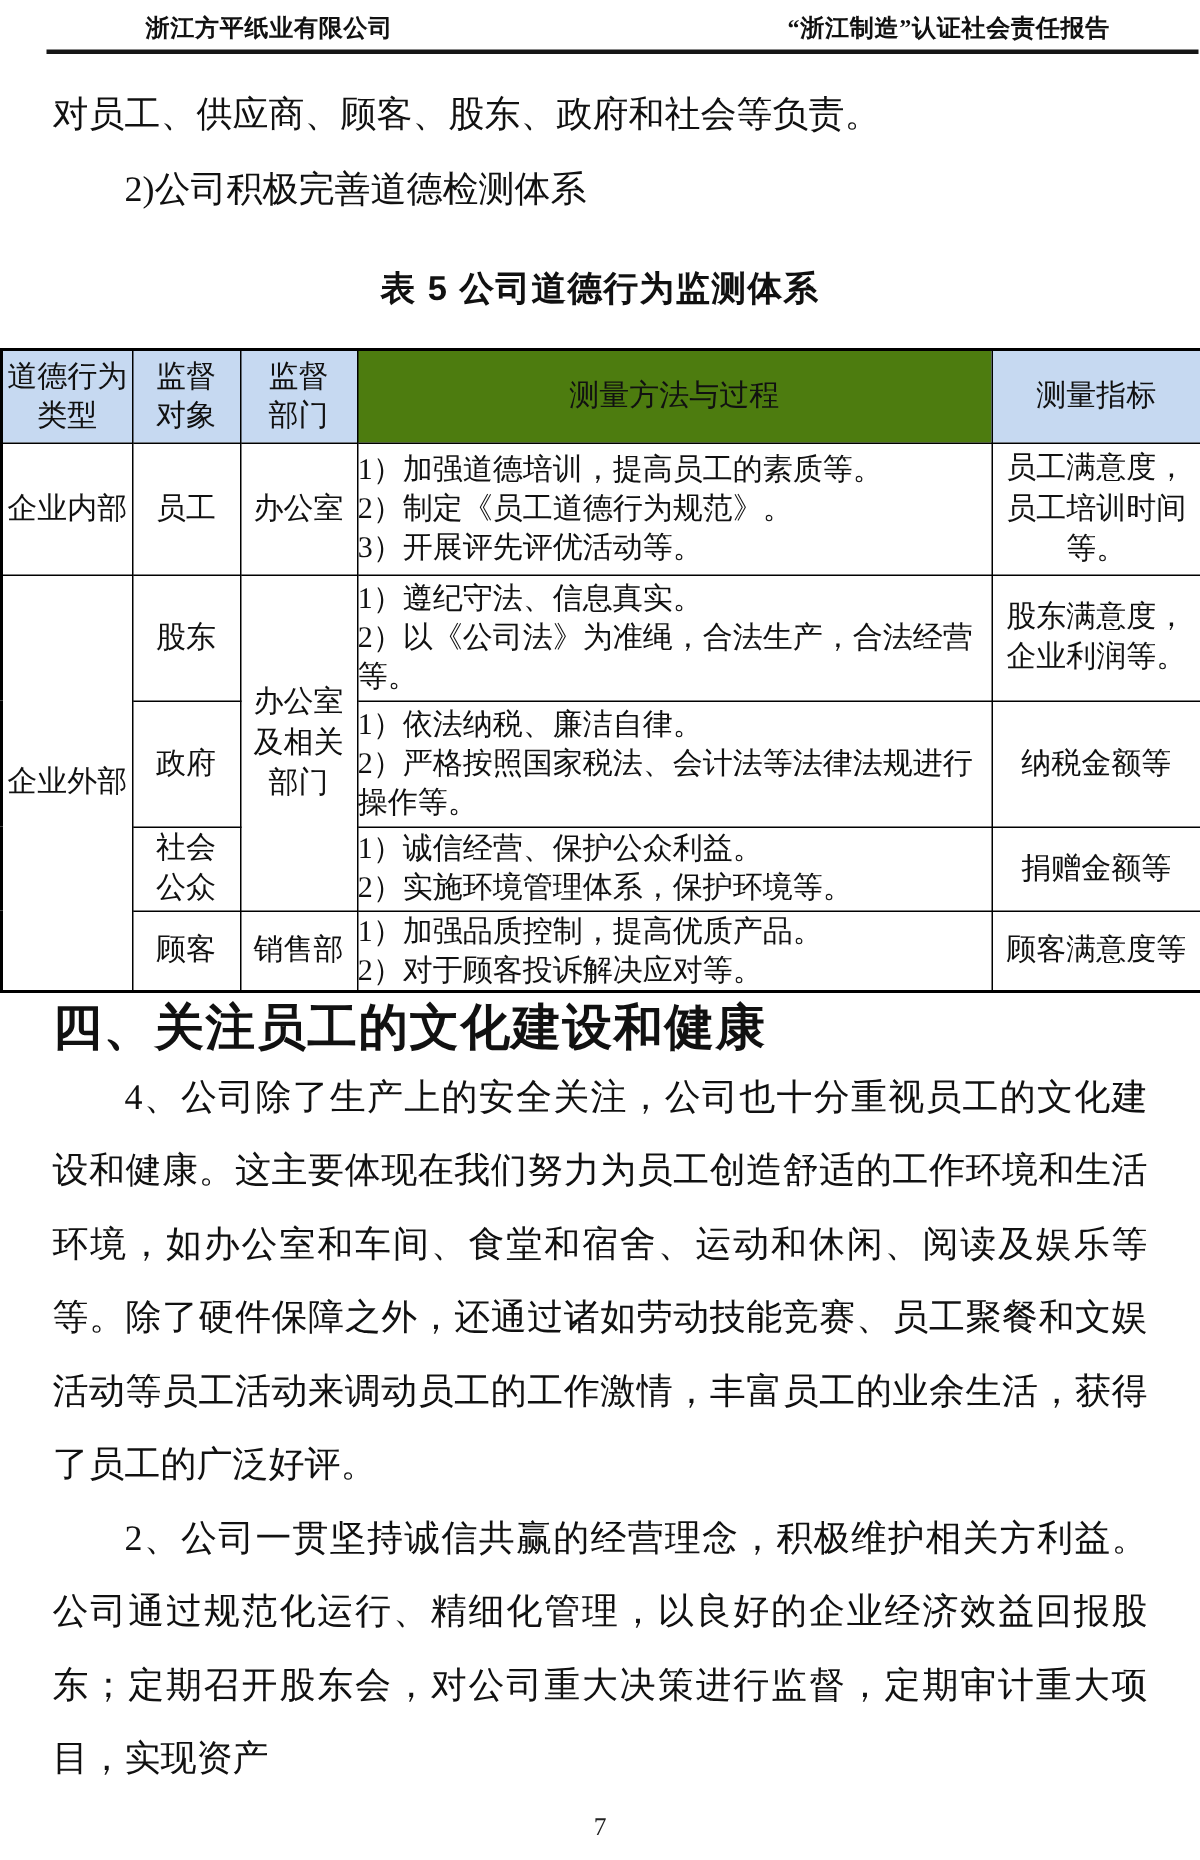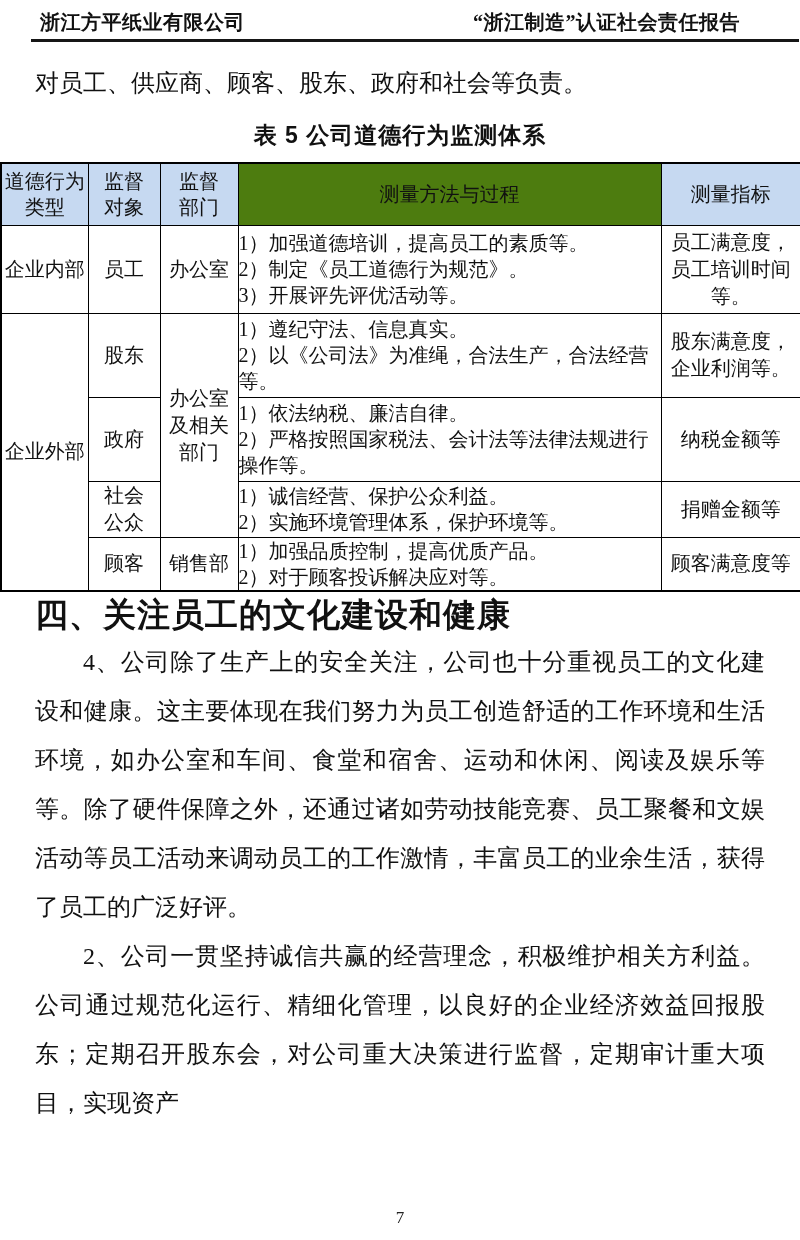--- a/index.html
+++ b/index.html
@@ -6,36 +6,36 @@
   .page {
     width: 800px; height: 1240px;
     position: relative; overflow: hidden;
     background: #ffffff; color: #111111;
     font-family: "Liberation Serif", "DejaVu Serif", serif;
   }
 
   
   .page-header {
     display: flex; justify-content: space-between; align-items: flex-end;
-    padding: 9px 60px 3px 40px;
-    font-size: 20px; font-weight: bold; letter-spacing: 0.5px;
+    padding: 9px 60px 3px 97px;
+    font-size: 16px; font-weight: bold; letter-spacing: 0.5px;
   }
   .header-rule {
     height: 0; border: 0; border-top: 3px solid #161616;
     margin: 0 1px 0 31px;
   }
 
   
   .intro { margin: 0 35px; padding-top: 16px; }
   .intro p { margin: 0; font-size: 24px; line-height: 50px; text-align: justify; }
   .indent { text-indent: 2em; }
 
   
   .table-title {
-    margin: 3px; text-align: center;
+    margin: 16px; text-align: center;
     font-family: "Liberation Sans", "DejaVu Sans", sans-serif;
     font-weight: bold; font-size: 23px; line-height: 48px;
     letter-spacing: 1px;
   }
   table.ethics {
     width: 800px; border-collapse: collapse; table-layout: fixed;
     border: 2.5px solid #000;
   }
   table.ethics th, table.ethics td {
     border: 1.6px solid #000; padding: 0; font-size: 20px; font-weight: normal;
@@ -85,20 +85,21 @@
 <div class="page">
 
   <div class="page-header">
     <span>浙江方平纸业有限公司</span>
     <span>“浙江制造”认证社会责任报告</span>
   </div>
   <div class="header-rule"></div>
 
   <div class="intro">
     <p>对员工、供应商、顾客、股东、政府和社会等负责。</p>
+    <p class="indent">2)公司积极完善道德检测体系</p>
   </div>
 
   <p class="table-title">表 5 公司道德行为监测体系</p>
 
   <table class="ethics">
     <colgroup>
       <col style="width:87px">
         <col style="width:72px">
         <col style="width:78px">
       <col style="width:423px">

